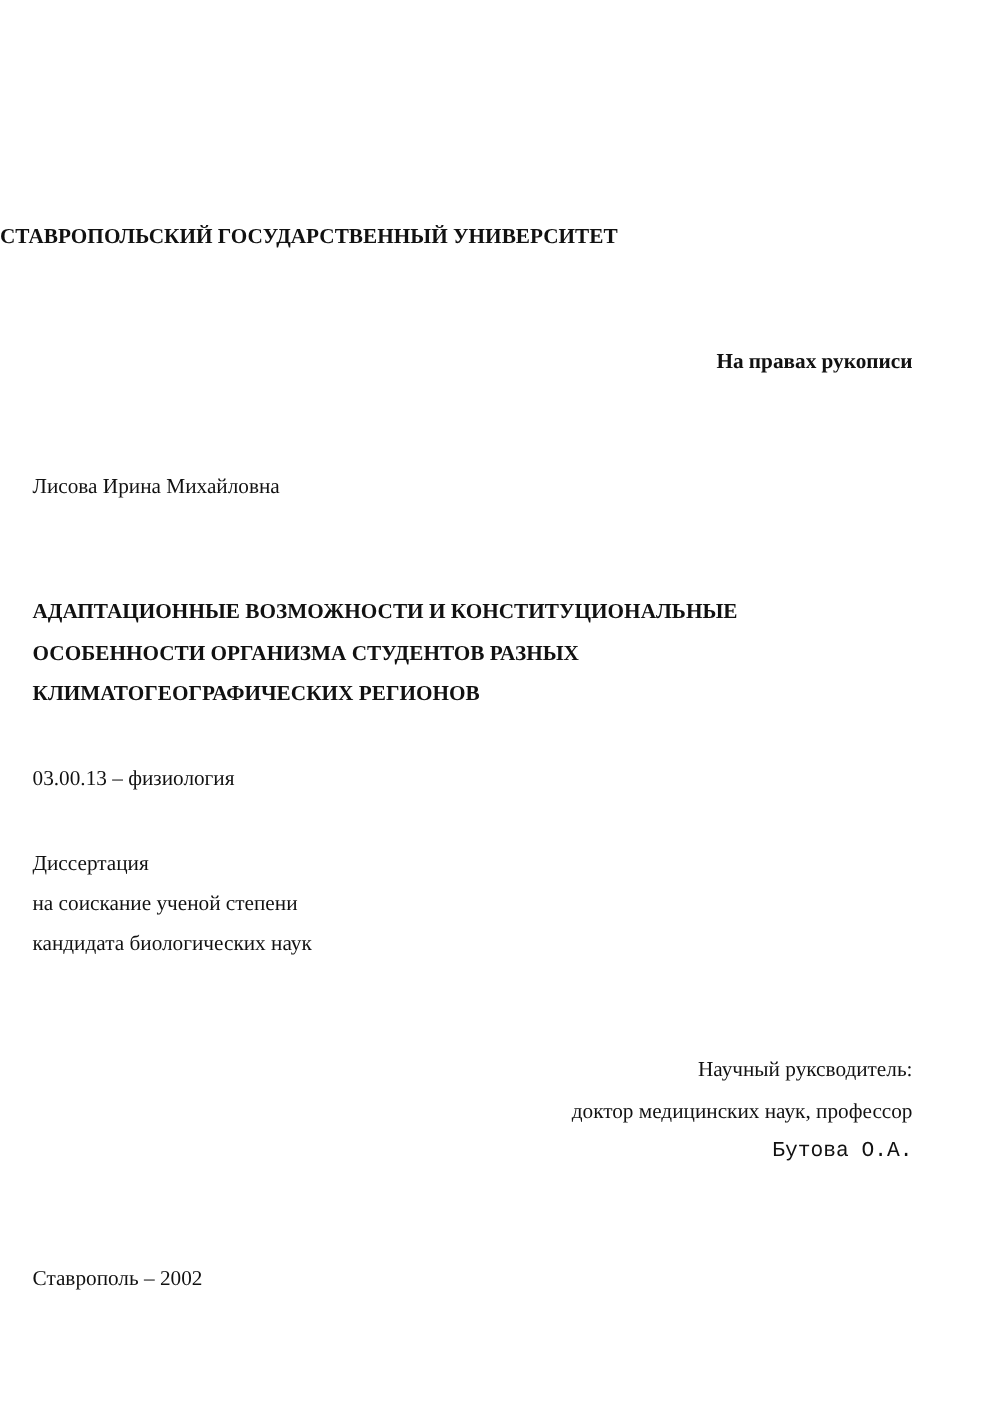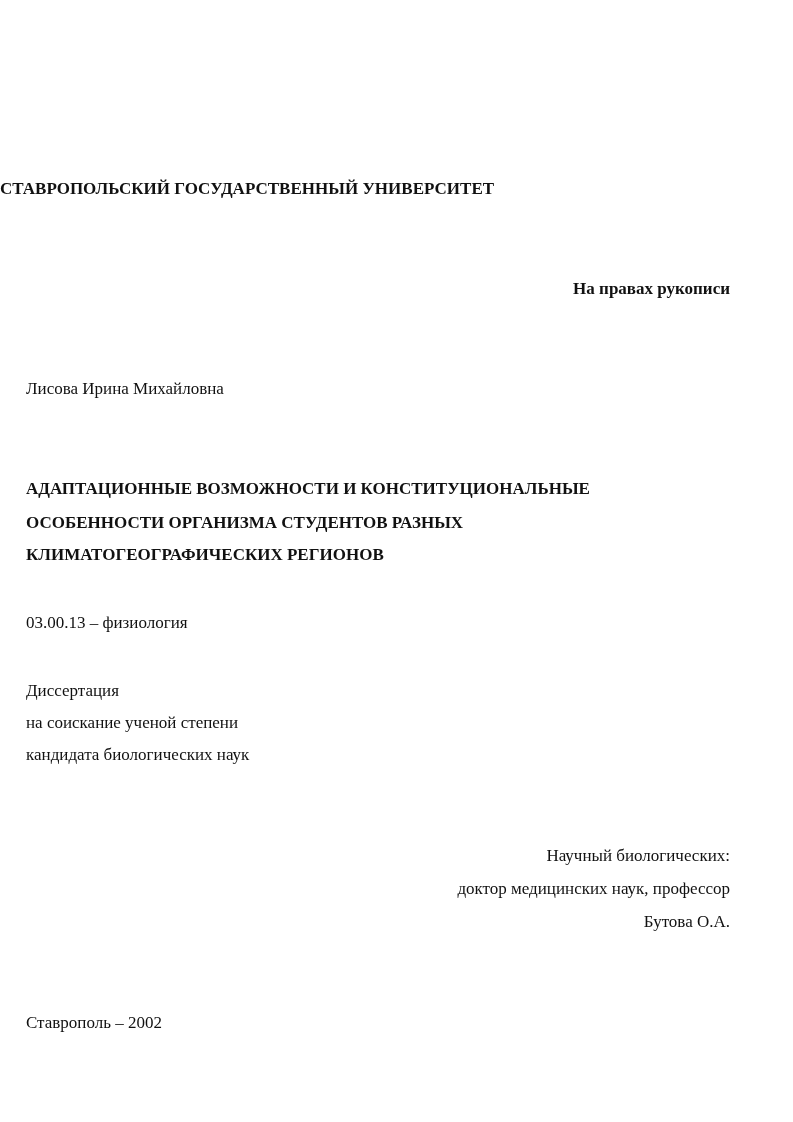--- a/index.html
+++ b/index.html
@@ -53,20 +53,20 @@
 
   <div class="line center" style="top:613px; left:26px;">03.00.13 – физиология</div>
 
   <div>
     <div class="line center" style="top:681px; left:26px;">Диссертация</div>
     <div class="line center" style="top:713px; left:26px;">на соискание ученой степени</div>
     <div class="line center" style="top:745px; left:26px;">кандидата биологических наук</div>
   </div>
 
   <div>
-    <div class="line right" style="top:846px;">Научный биологических:</div>
+    <div class="line right" style="top:846px;">Научный руксводитель:</div>
     <div class="line right" style="top:879px;margin-left:19px;">доктор медицинских наук, профессор</div>
-    <div class="line right" style="top:912px;">Бутова О.А.</div>
+    <div class="line right" style="top:912px;font-family:Liberation Mono, monospace;">Бутова О.А.</div>
   </div>
 
   <div class="line center" style="top:1013px; left:26px;">Ставрополь – 2002</div>
 
 </div>
 
 </body></html>

